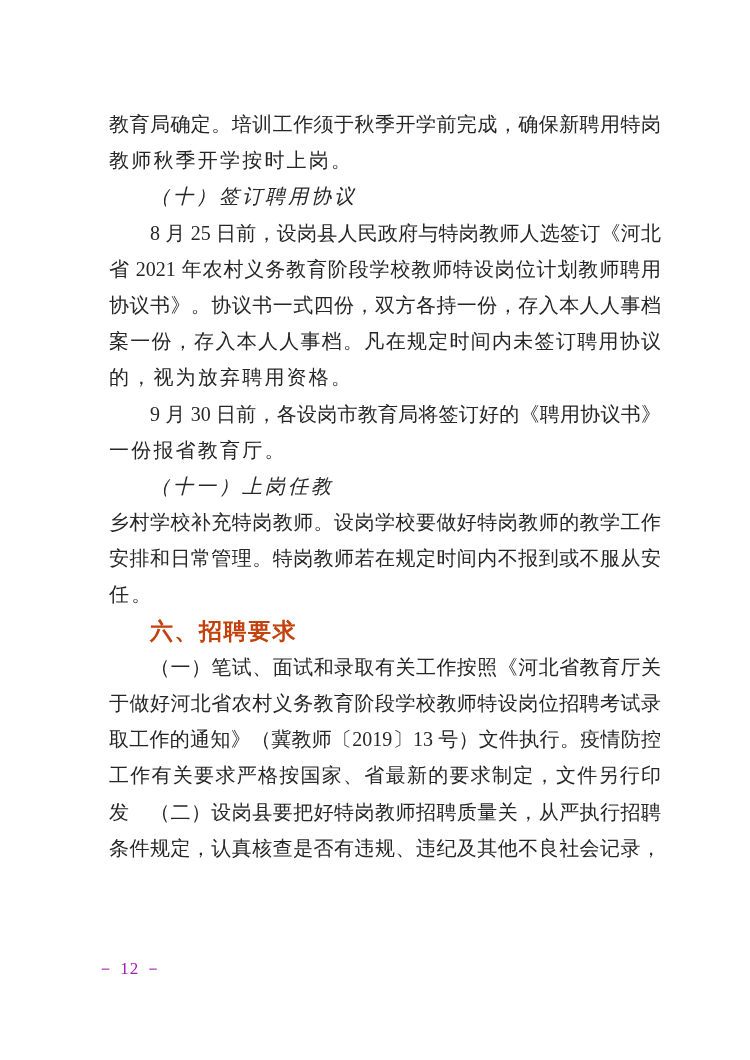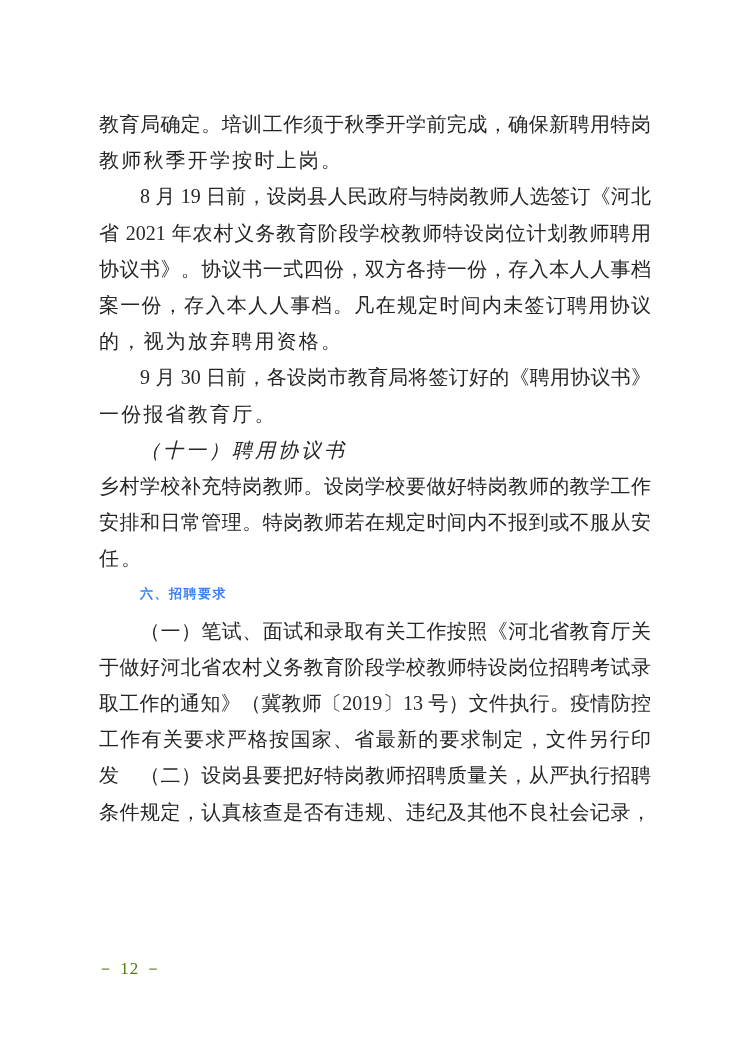--- a/index.html
+++ b/index.html
@@ -12,21 +12,21 @@
     width: 750px;
     height: 1060px;
     background: #ffffff;
     font-family: "Liberation Serif", "DejaVu Serif", serif;
     color: #262626;
     overflow: hidden;
     margin: 0 auto;
   }
   .doc-body {
     position: absolute;
-    left: 99px;
+    left: 109px;
     top: 106px;
     width: 552px;
     font-size: 20px;
   }
   .line {
     line-height: 36.2px;
     height: 36.2px;
     white-space: nowrap;
     overflow: visible;
   }
@@ -44,47 +44,48 @@
   .sub {
     font-style: italic;
     letter-spacing: 3px;
   }
   
   .head {
     font-family: "Liberation Sans", "DejaVu Sans", sans-serif;
     font-weight: bold;
     font-style: normal;
     letter-spacing: 1.5px;
-    font-size: 13px;
-    color: #3b82f6;
+    font-size: 23px;
+    color: #c2410c;
   }
   .footer {
     position: absolute;
     left: 97px;
     top: 957px;
     font-size: 17px;
     letter-spacing: 1px;
-    color: #4d7c0f;
+    color: #a21caf;
   }
 </style>
 </head>
 <body>
 
 <div class="page">
   <div class="doc-body">
     <div class="line j">教育局确定。培训工作须于秋季开学前完成，确保新聘用特岗</div>
     <div class="line loose">教师秋季开学按时上岗。</div>
-    <div class="line j ind">8 月 19 日前，设岗县人民政府与特岗教师人选签订《河北</div>
+    <div class="line sub ind">（十）签订聘用协议</div>
+    <div class="line j ind">8 月 25 日前，设岗县人民政府与特岗教师人选签订《河北</div>
     <div class="line j">省 2021 年农村义务教育阶段学校教师特设岗位计划教师聘用</div>
     <div class="line j">协议书》。协议书一式四份，双方各持一份，存入本人人事档</div>
     <div class="line j">案一份，存入本人人事档。凡在规定时间内未签订聘用协议</div>
     <div class="line loose">的，视为放弃聘用资格。</div>
     <div class="line j ind">9 月 30 日前，各设岗市教育局将签订好的《聘用协议书》</div>
     <div class="line loose">一份报省教育厅。</div>
-    <div class="line sub ind">（十一）聘用协议书</div>
+    <div class="line sub ind">（十一）上岗任教</div>
     <div class="line j">乡村学校补充特岗教师。设岗学校要做好特岗教师的教学工作</div>
     <div class="line j">安排和日常管理。特岗教师若在规定时间内不报到或不服从安</div>
     <div class="line loose">任。</div>
     <div class="line head ind">六、招聘要求</div>
     <div class="line j ind">（一）笔试、面试和录取有关工作按照《河北省教育厅关</div>
     <div class="line j">于做好河北省农村义务教育阶段学校教师特设岗位招聘考试录</div>
     <div class="line j">取工作的通知》（冀教师〔2019〕13 号）文件执行。疫情防控</div>
     <div class="line j">工作有关要求严格按国家、省最新的要求制定，文件另行印发。</div>
     <div class="line j ind">（二）设岗县要把好特岗教师招聘质量关，从严执行招聘</div>
     <div class="line j">条件规定，认真核查是否有违规、违纪及其他不良社会记录，</div>

